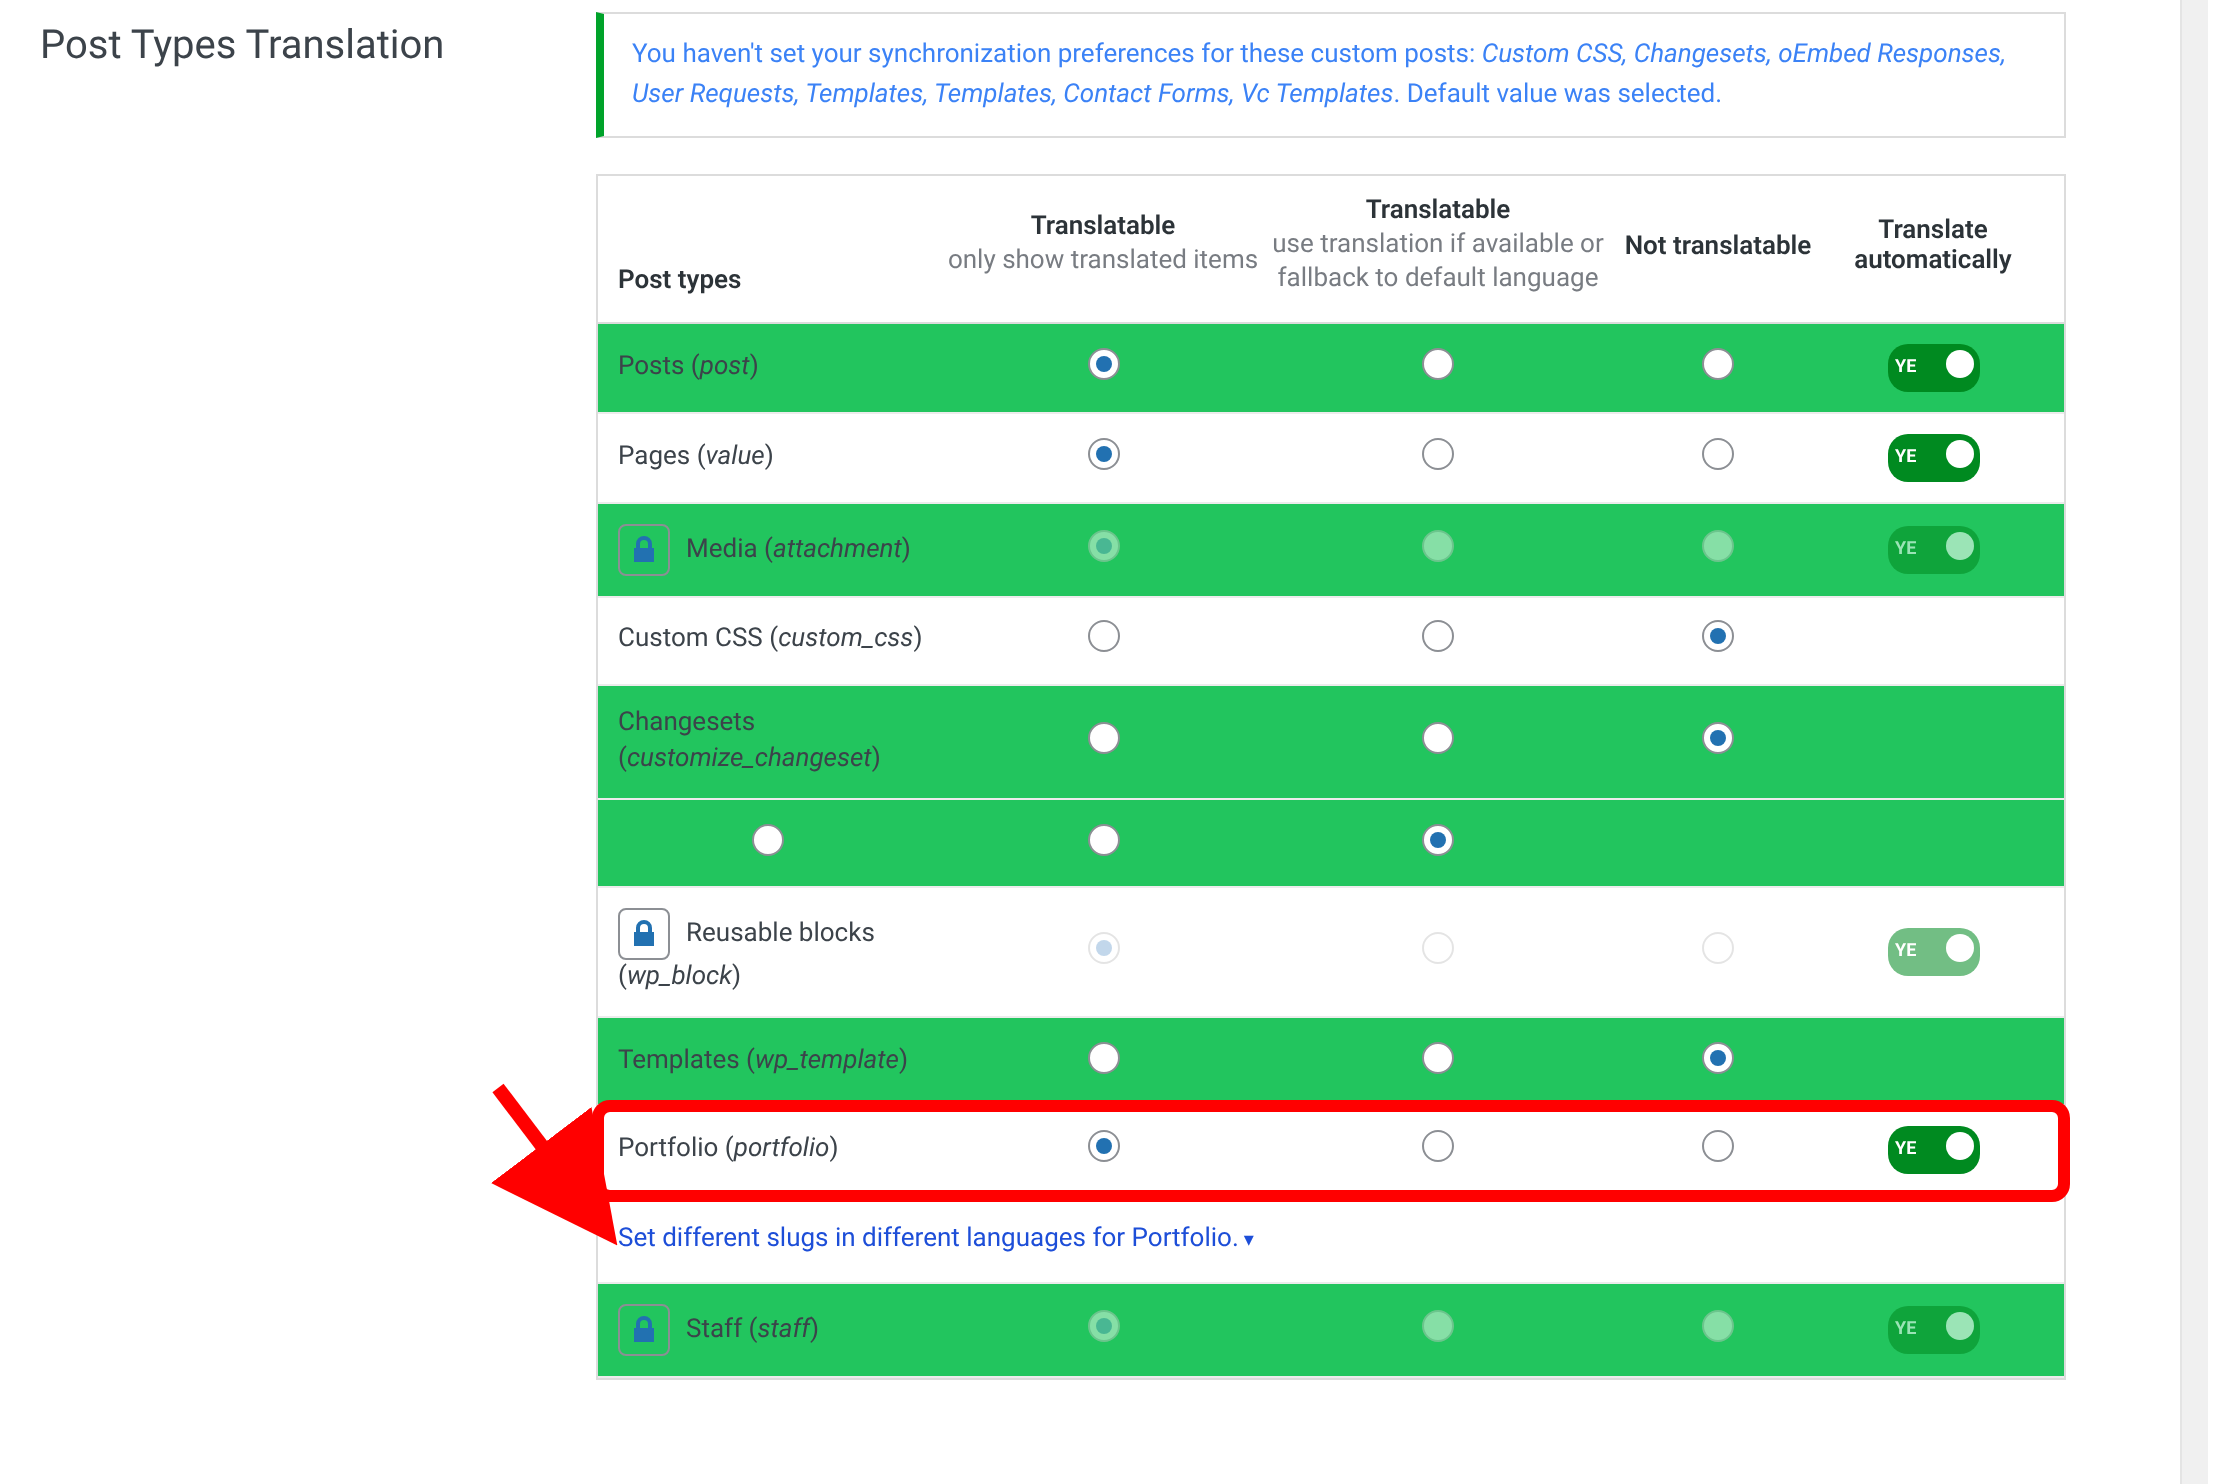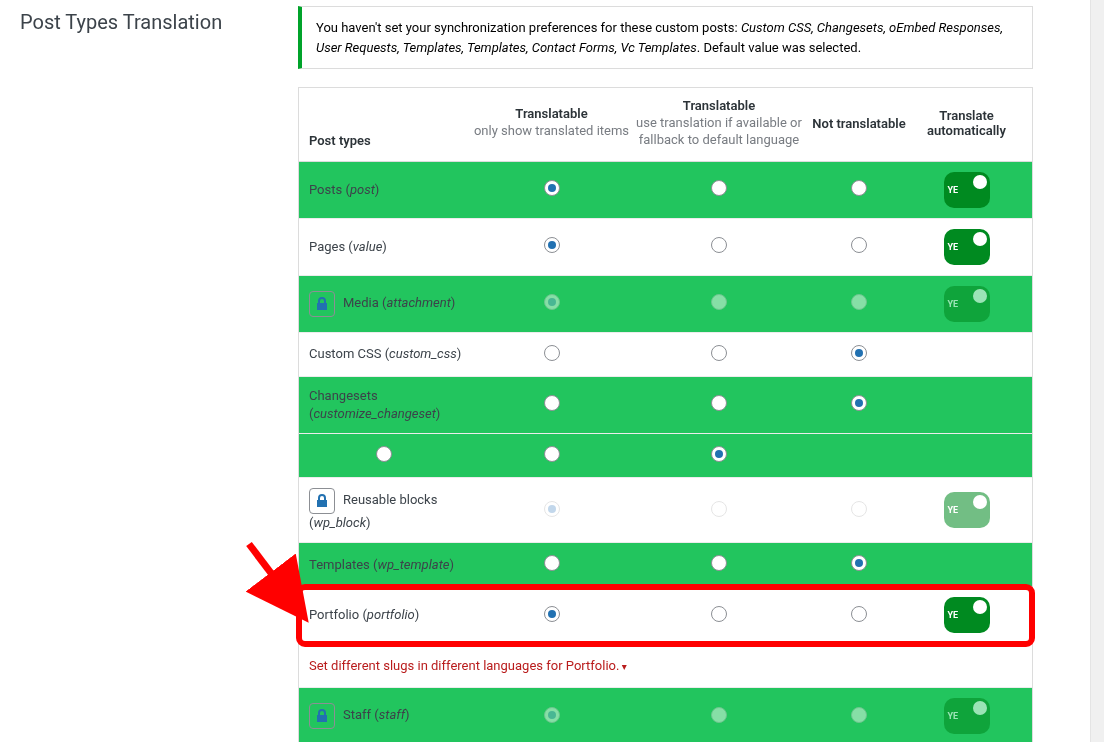--- a/index.html
+++ b/index.html
@@ -26,21 +26,21 @@
     .left-col { width: 278px; padding-top: 4px; }
     .page-title { font-size: 20px; font-weight: 400; color: #3c434a; }
     .right-col { flex: 1; max-width: 735px; }
     .notice {
       border: 1px solid #dcdcdc;
       border-left: 4px solid #00a32a;
       background: #fff;
       padding: 11px 14px;
       margin-bottom: 18px;
       line-height: 1.5;
-      color: #000000;
+      color: #3b82f6;
     }
     .notice em { font-style: italic; }
     .table {
       border: 1px solid #dcdcdc;
       width: 100%;
     }
     .thead, .trow {
       display: grid;
       grid-template-columns: 170px 165px 170px 110px 105px;
       align-items: center;
@@ -86,41 +86,41 @@
       width: 8px; height: 8px;
       border-radius: 50%;
       background: #2271b1;
     }
     .radio.disabled { opacity: 0.45; cursor: default; border-color: #c5c5c5; }
     .radio.disabled.selected::after { background: #7aa8d4; }
     .toggle {
       display: inline-flex;
       align-items: center;
       width: 46px;
-      height: 36px;
+      height: 24px;
       background: #008a20;
       border-radius: 10px;
       position: relative;
       padding: 0 4px;
       color: #fff;
       font-size: 9px;
       font-weight: 700;
       cursor: pointer;
     }
     .toggle::after {
       content: "";
       position: absolute;
       right: 3px; top: 3px;
       width: 14px; height: 14px;
       background: #fff;
       border-radius: 50%;
     }
     .toggle.disabled { opacity: 0.55; cursor: default; }
     .slug-row { padding: 14px 10px; border-bottom: 1px solid #ececec; }
-    .slug-link { color: #b91c1c; text-decoration: none; cursor: pointer; }
+    .slug-link { color: #1d4ed8; text-decoration: none; cursor: pointer; }
     .slug-link::after { content: " ▾"; font-size: 10px; }
     .highlight-row {
       position: relative;
       outline: 6px solid #ff0000;
       outline-offset: -3px;
       border-radius: 6px;
       z-index: 2;
     }
     .arrow {
       position: absolute;

